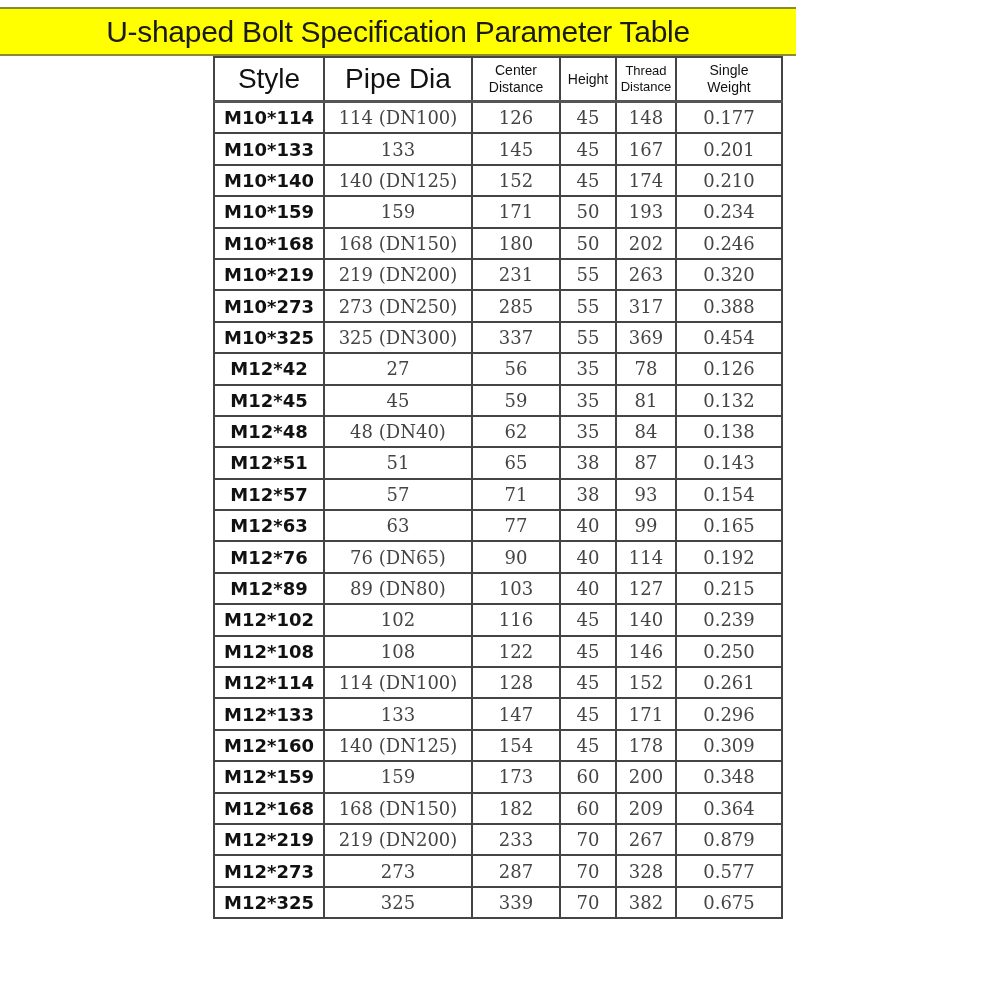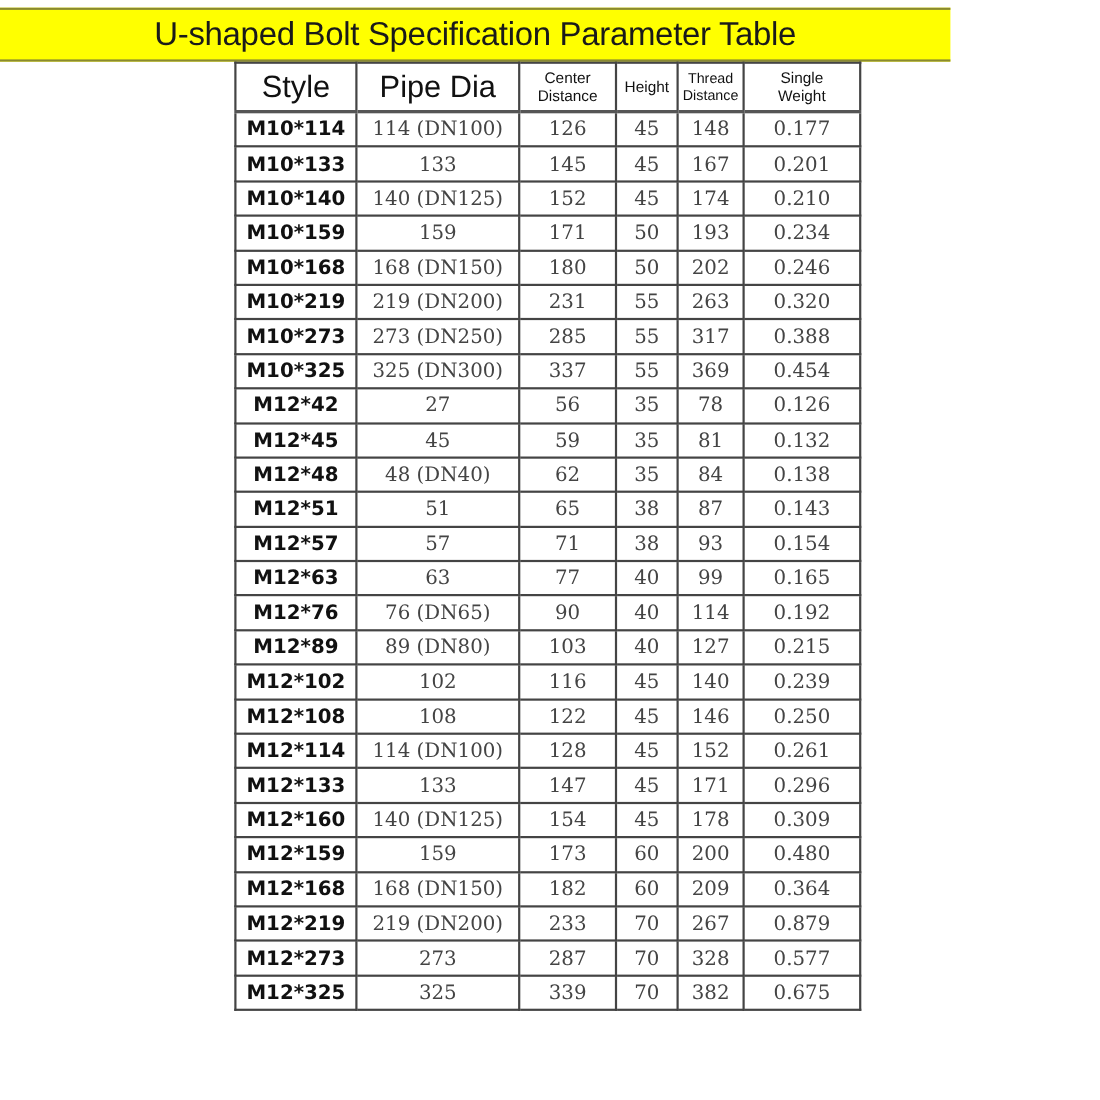--- a/index.html
+++ b/index.html
@@ -1,18 +1,18 @@
 <!DOCTYPE html>
 <html><head>
   <meta charset="utf-8">
   <style>
     html, body { margin: 0; padding: 0; background: #ffffff; }
     body { width: 1000px; height: 1000px; position: relative; overflow: hidden; font-family: "Liberation Sans", sans-serif; }
     .title-bar {
-      position: absolute; left: 0; top: 7px; width: 864px; height: 45px;
+      position: absolute; left: 0; top: 7px; width: 796px; height: 45px;
       background: #ffff00; border-top: 2px solid #8a8a30; border-bottom: 2px solid #8a8a30;
       display: flex; align-items: center; justify-content: center;
       font-size: 30px; color: #1a1a1a; letter-spacing: -0.3px;
     }
     table.spec {
       position: absolute; left: 213px; top: 56px;
       border-collapse: collapse; table-layout: fixed;
     }
     table.spec th, table.spec td {
       border: 2px solid #444; text-align: center; padding: 0; overflow: hidden; white-space: nowrap;
@@ -217,21 +217,21 @@
         <td>45</td>
         <td>178</td>
         <td>0.309</td>
       </tr>
       <tr>
         <td class="style">M12*159</td>
         <td>159</td>
         <td>173</td>
         <td>60</td>
         <td>200</td>
-        <td>0.480</td>
+        <td>0.348</td>
       </tr>
       <tr>
         <td class="style">M12*168</td>
         <td>168 (DN150)</td>
         <td>182</td>
         <td>60</td>
         <td>209</td>
         <td>0.364</td>
       </tr>
       <tr>

